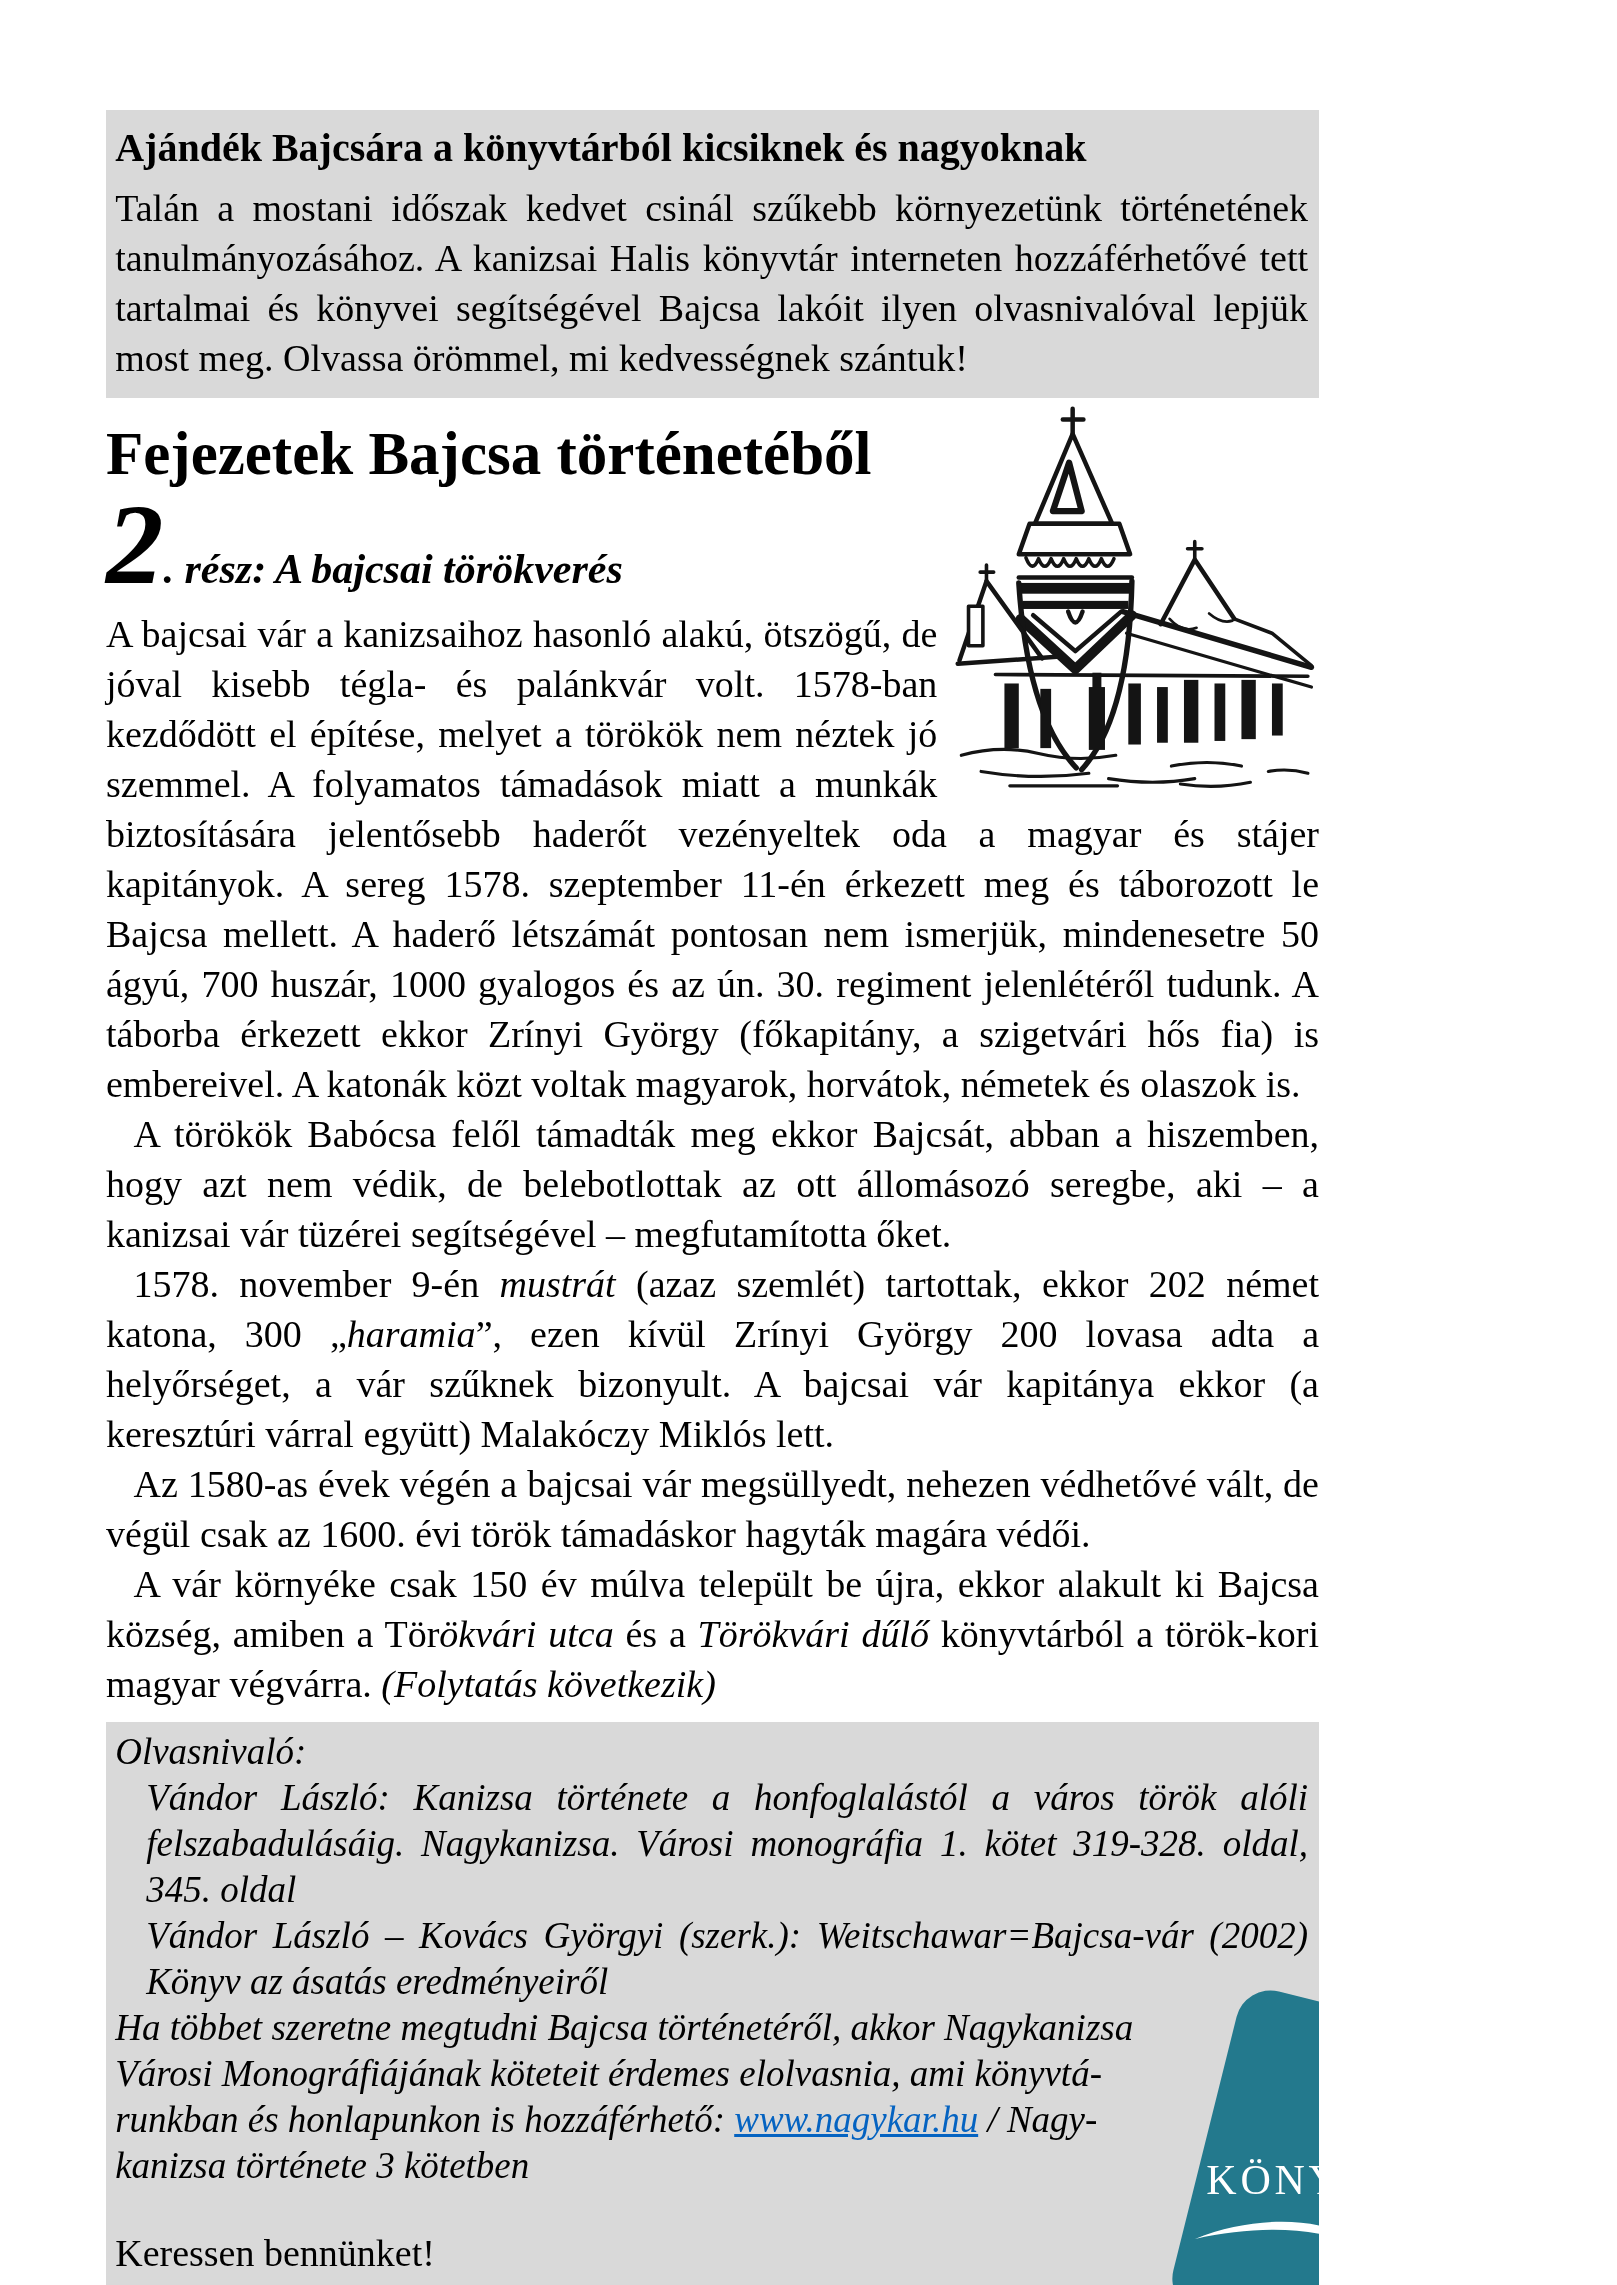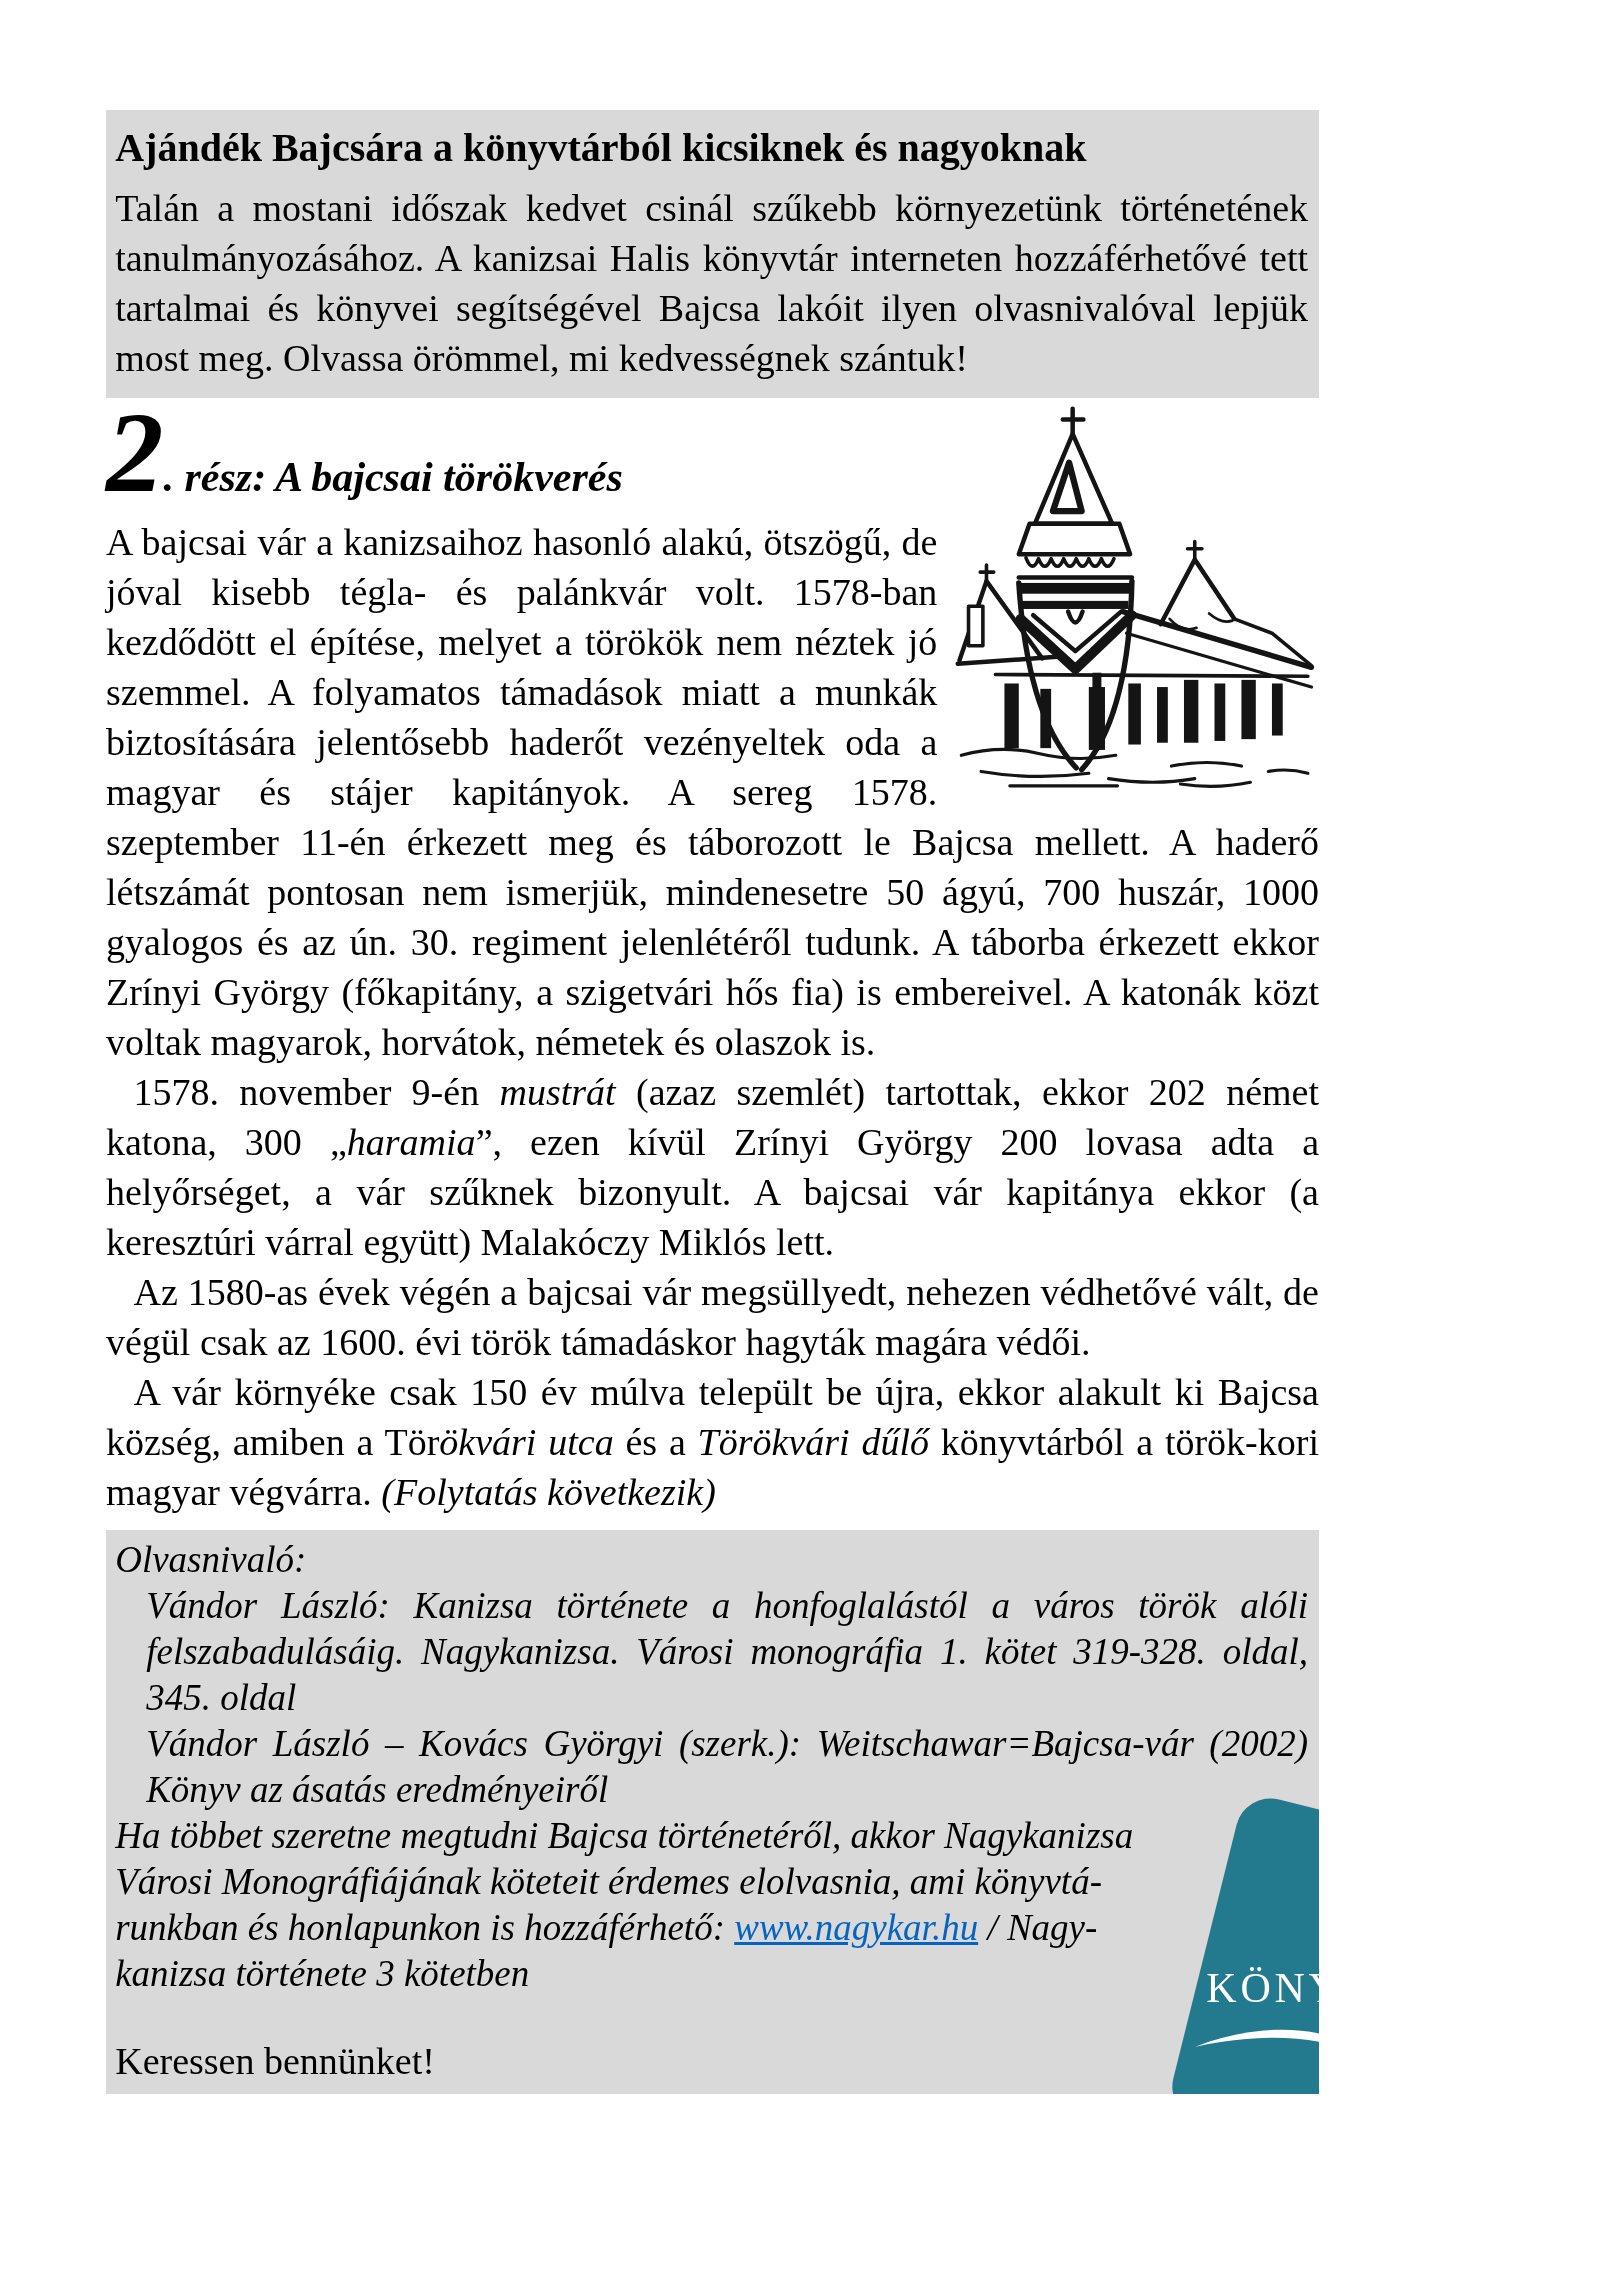--- a/index.html
+++ b/index.html
@@ -115,26 +115,28 @@
           <path d="M170,424 q50,8 96,0"></path>
           <path d="M240,410 q40,-8 78,0"></path>
           <path d="M60,432 H180"></path>
           <path d="M250,430 q40,6 78,-2"></path>
           <path d="M348,416 q22,-4 44,2"></path>
         </g>
       </g>
     </svg>
   </div>
 
+  <h1 class="article-title">Fejezetek Bajcsa történetéből</h1>
 
   <div class="subtitle">
     <span class="bignum">2</span><span class="subrest">. rész: A bajcsai törökverés</span>
   </div>
 
   <p class="body-p first"><span>A bajcsai vár a kanizsaihoz hasonló alakú, ötszögű, de jóval kisebb tégla- és palánkvár volt. 1578-ban kezdődött el építése, melyet a törökök nem néztek jó szemmel. A folyamatos táma­dások miatt a munkák biztosítására jelentősebb haderőt vezé­nyeltek oda a magyar és stájer kapitányok. A sereg 1578. szeptember 11-én érkezett meg és táborozott le Bajcsa mellett. A haderő létszámát pontosan nem ismerjük, min­denesetre 50 ágyú, 700 huszár, 1000 gyalogos és az ún. 30. regiment jelenlétéről tu­dunk. A táborba érkezett ekkor Zrínyi György (főkapitány, a szigetvári hős fia) is embereivel. A katonák közt voltak magyarok, horvátok, németek és olaszok is.</span></p>
+  <p class="body-p indent"><span>A törökök Babócsa felől támadták meg ekkor Bajcsát, abban a hiszemben, hogy azt nem védik, de belebotlottak az ott állomásozó seregbe, aki – a kanizsai vár tü­zérei segítségével – megfutamította őket.</span></p>
   <p class="body-p indent"><span>1578. november 9-én </span><span class="it">mustrát</span><span> (azaz szemlét) tartottak, ekkor 202 német katona, 300 „</span><span class="it">haramia</span><span>”, ezen kívül Zrínyi György 200 lovasa adta a helyőrséget, a vár szűk­nek bizonyult. A bajcsai vár kapitánya ekkor (a keresztúri várral együtt) Malakóczy Miklós lett.</span></p>
   <p class="body-p indent"><span>Az 1580-as évek végén a bajcsai vár megsüllyedt, nehezen védhetővé vált, de vé­gül csak az 1600. évi török támadáskor hagyták magára védői.</span></p>
   <p class="body-p indent"><span>A vár környéke csak 150 év múlva települt be újra, ekkor alakult ki Bajcsa község, amiben a Tör</span><span class="it">ökvári utca</span><span> és a </span><span class="it">Törökvári dűlő</span><span> könyvtárból a török-kori magyar vég­várra. </span><span class="it">(Folytatás következik)</span></p>
 
   <div class="reading-box">
     <p class="read">Olvasnivaló:</p>
     <p class="read justify"><span>Vándor László: Kanizsa története a honfoglalástól a város török alóli felszabadulásáig. Nagykanizsa. Városi monográfia 1. kötet 319-328. oldal, 345. oldal</span></p>
     <p class="read justify"><span>Vándor László – Kovács Györgyi (szerk.): Weitschawar=Bajcsa-vár (2002) Könyv az ása­tás eredményeiről</span></p>
     <p class="read"><span>Ha többet szeretne megtudni Bajcsa történetéről, akkor Nagykanizsa</span><br><span>Városi Monográfiájának köteteit érdemes elolvasnia, ami könyvtá-</span><br><span>runkban és honlapunkon is hozzáférhető: </span><span class="lnk">www.nagykar.hu</span><span> / Nagy-</span><br><span>kanizsa története 3 kötetben</span></p>
     <p class="read upright">Keressen bennünket!</p>

